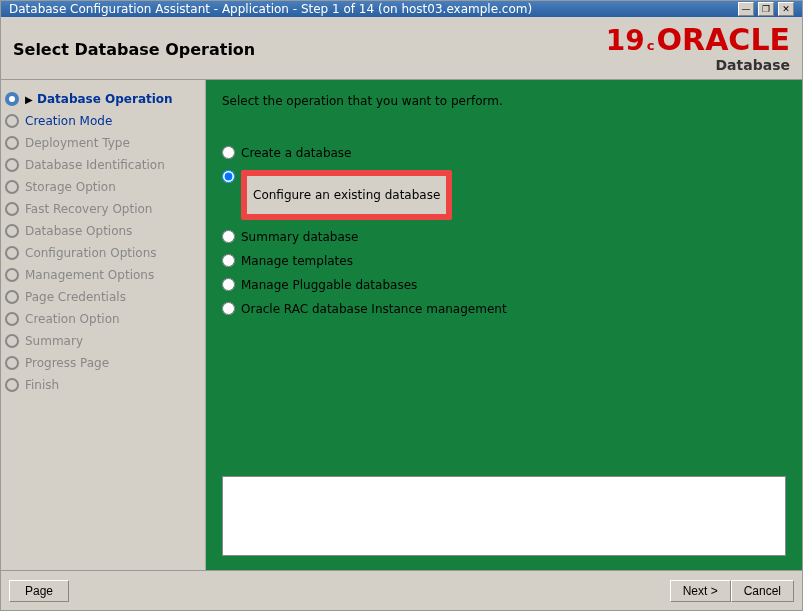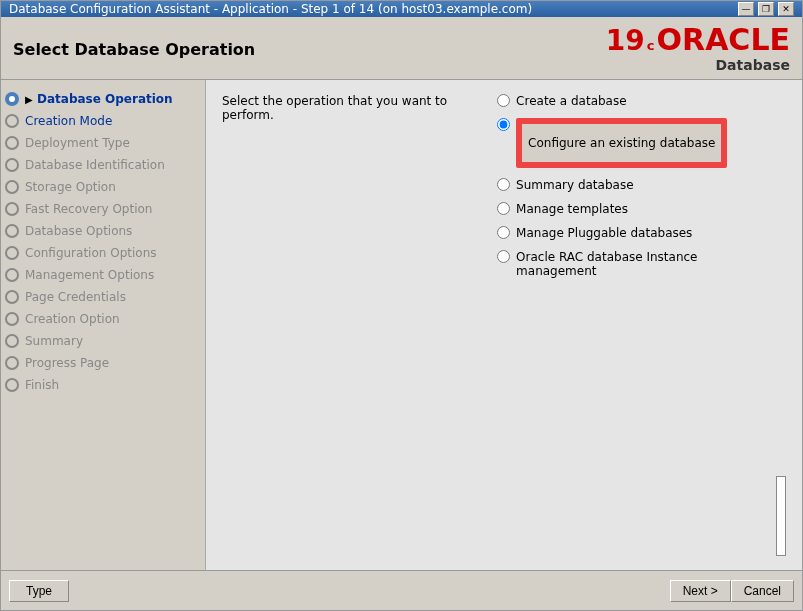--- a/index.html
+++ b/index.html
@@ -189,24 +189,25 @@
     .cursor-arrow {
       width: 10px;
       margin-right: 2px;
       color: #333;
       font-size: 14px;
     }
 
     
     .content {
       flex: 1;
-      background: #e5e5e5;
+      background: #15803d;
       padding: 14px 16px;
       display: flex;
-      flex-direction: row;
+      flex-direction: column;
+      gap: 24px;
     }
 
     .content-instruction {
       font-size: 12px;
       color: #000;
       margin-bottom: 14px;
     }
 
     .radio-group {
       display: flex;
@@ -400,21 +401,21 @@
           </div>
         </div>
 
       <div class="description-box"></div>
     </div>
 
   </div>
 
   <div class="footer">
     <div class="footer-text-area">
-      <button class="footer-btn">Type</button>
+      <button class="footer-btn">Page</button>
     </div>
     <div class="footer-right">
       <button class="footer-btn">Next &gt;</button>
       <button class="footer-btn">Cancel</button>
     </div>
   </div>
 
 </div>
 
 </body></html>

